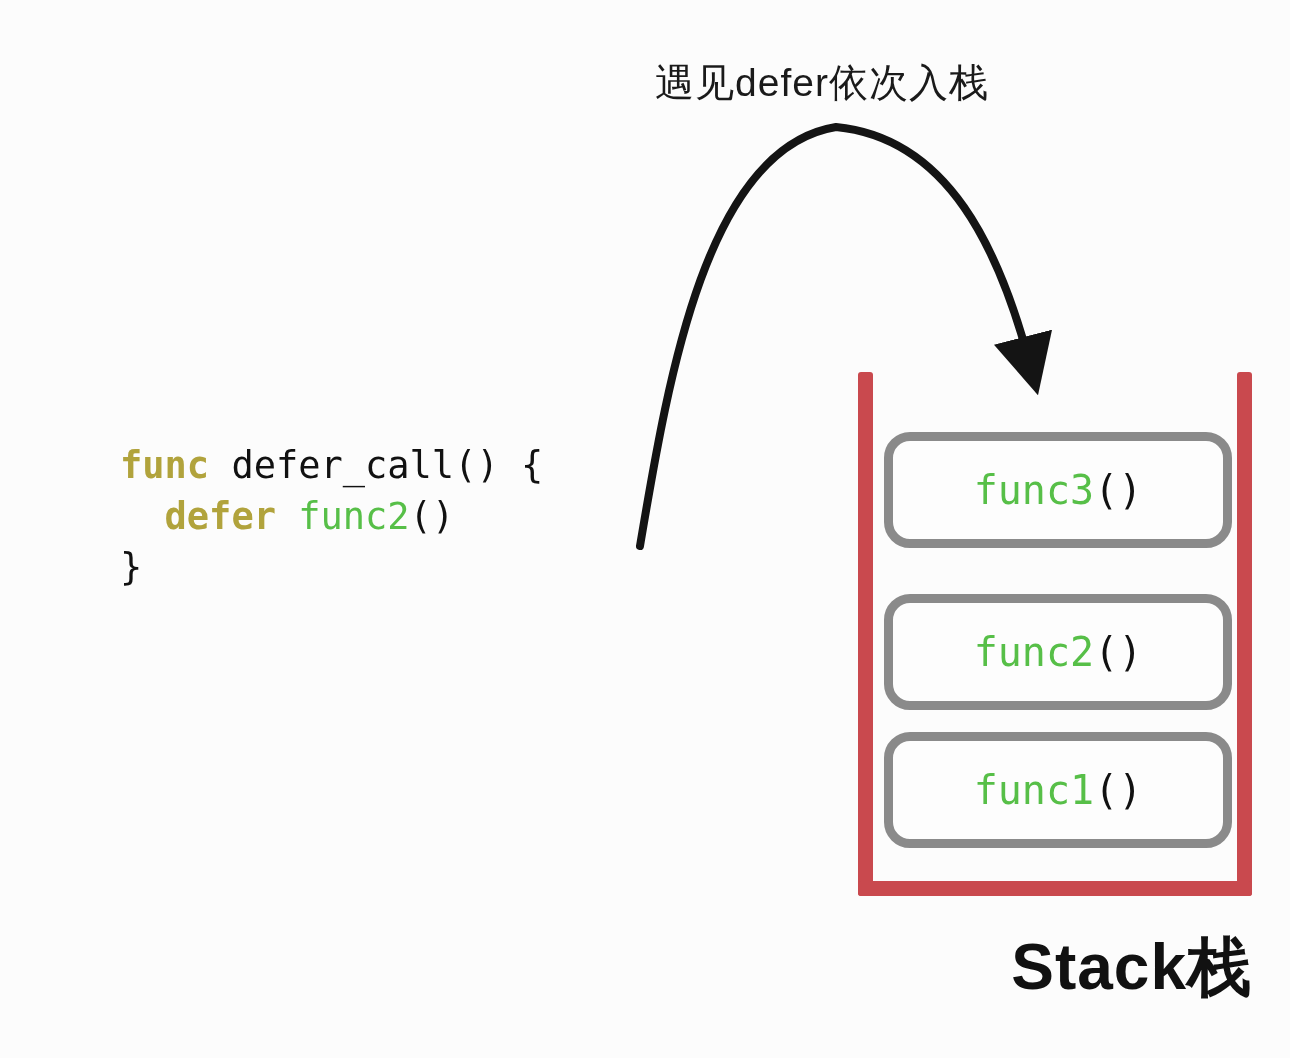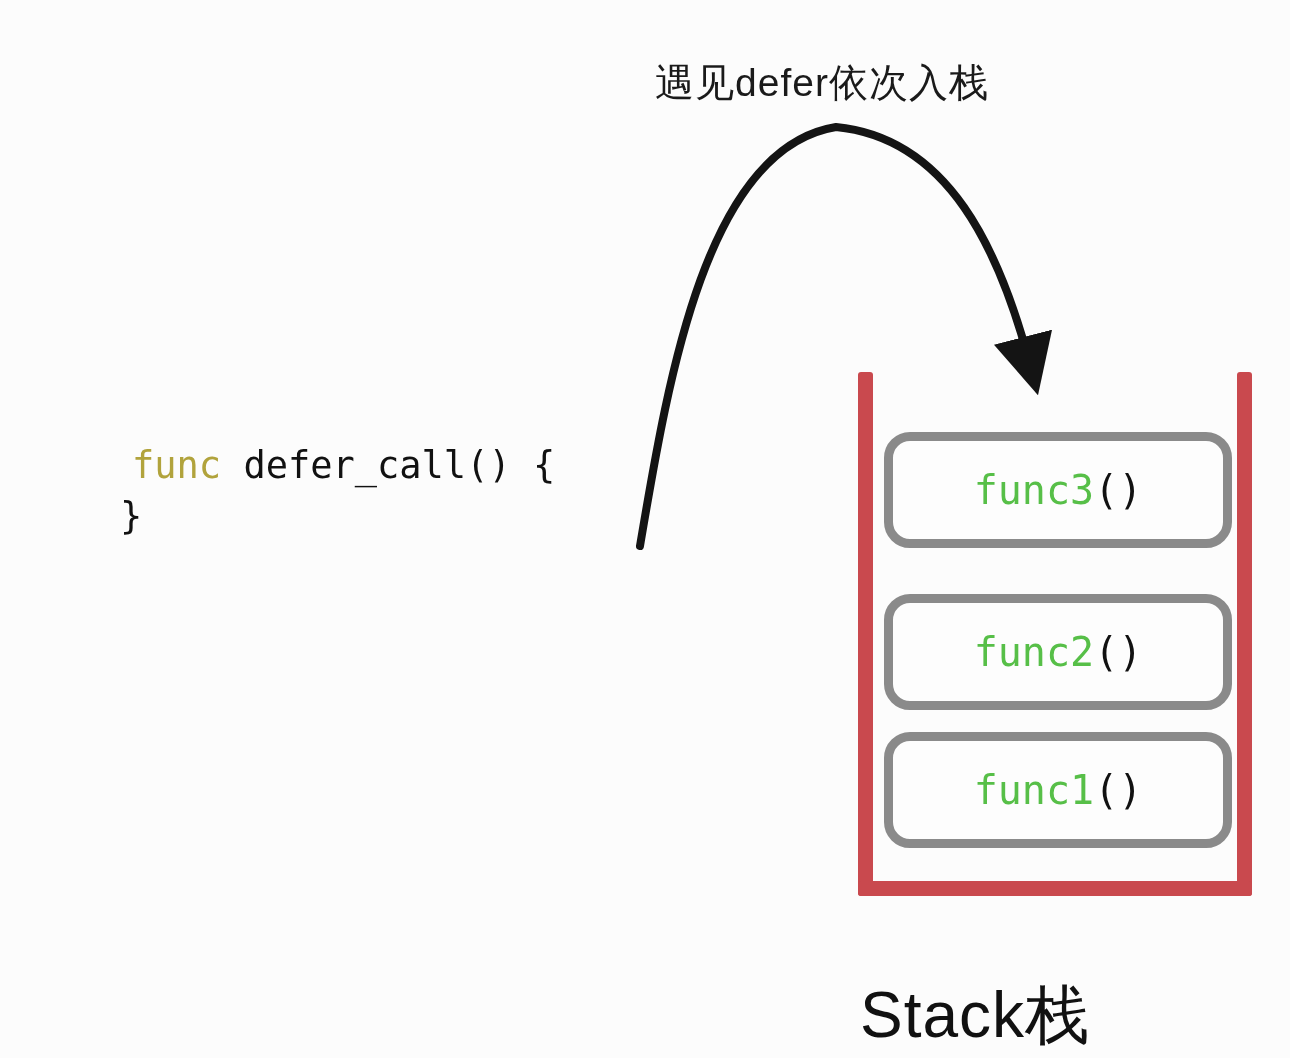--- a/index.html
+++ b/index.html
@@ -39,21 +39,21 @@
   .code {
     position: absolute;
     left: 120px;
     top: 440px;
     font-family: "DejaVu Sans Mono", monospace;
     font-size: 37px;
     line-height: 51px;
     color: #111;
   }
   .code-line { white-space: pre; }
-  .kw     { color: #b1a33c; font-weight: 400; margin-left: 12px; }
+  .kw     { color: #b1a33c; font-weight: 700; }
   .fn     { color: #57bf48; font-weight: 500; }
   .plain  { color: #111;    font-weight: 500; }
   .defname{ color: #111;    font-weight: 400; }
   
   .stack-wall, .stack-bottom {
     position: absolute;
     background: #c9494e;
     border-radius: 3px;
   }
   .stack-wall.left   { left: 858px;  top: 372px; width: 15px;  height: 524px; }
@@ -77,25 +77,25 @@
     font-weight: 500;
   }
   .stack-box.pos-0 { top: 432px; }
   .stack-box.pos-1 { top: 594px; }
   .stack-box.pos-2 { top: 732px; }
   .stack-box .paren { color: #111; }
   
   .stack-label {
     position: absolute;
     left: 860px;
-    top: 972px;
+    top: 924px;
     width: 392px;
-    text-align: left;
+    text-align: right;
     font-size: 64px;
-    font-weight: 400;
+    font-weight: 700;
     color: #111;
     letter-spacing: 1px;
   }
 </style>
 </head>
 <body>
 
 <div class="canvas">
 
   <div class="title">遇见defer依次入栈</div>
@@ -104,20 +104,21 @@
     <defs>
       <marker id="arrowhead" viewBox="0 0 10 10" refX="6" refY="5" markerWidth="7.5" markerHeight="7.5" orient="auto-start-reverse">
         <path d="M 0 0 L 10 5 L 0 10 z" fill="#141414"></path>
       </marker>
     </defs>
     <path d="M 640 546 C 668 380 706 148 836 127 C 948 138 1000 248 1032 372" fill="none" stroke="#141414" stroke-width="8" stroke-linecap="round" marker-end="url(#arrowhead)"></path>
   </svg>
 
   <div class="code">
     <div class="code-line"><span class="kw">func</span><span class="defname"> defer_call() {</span></div>
+    <div class="code-line"><span class="kw">  defer </span><span class="fn">func2</span><span class="plain">()</span></div>
     <div class="code-line"><span class="plain">}</span></div>
   </div>
 
   <div class="stack-wall left"></div>
   <div class="stack-wall right"></div>
   <div class="stack-bottom"></div>
 
   <div class="stack-box pos-0">
     <span class="fn">func3</span>
       <span class="paren">()</span>

